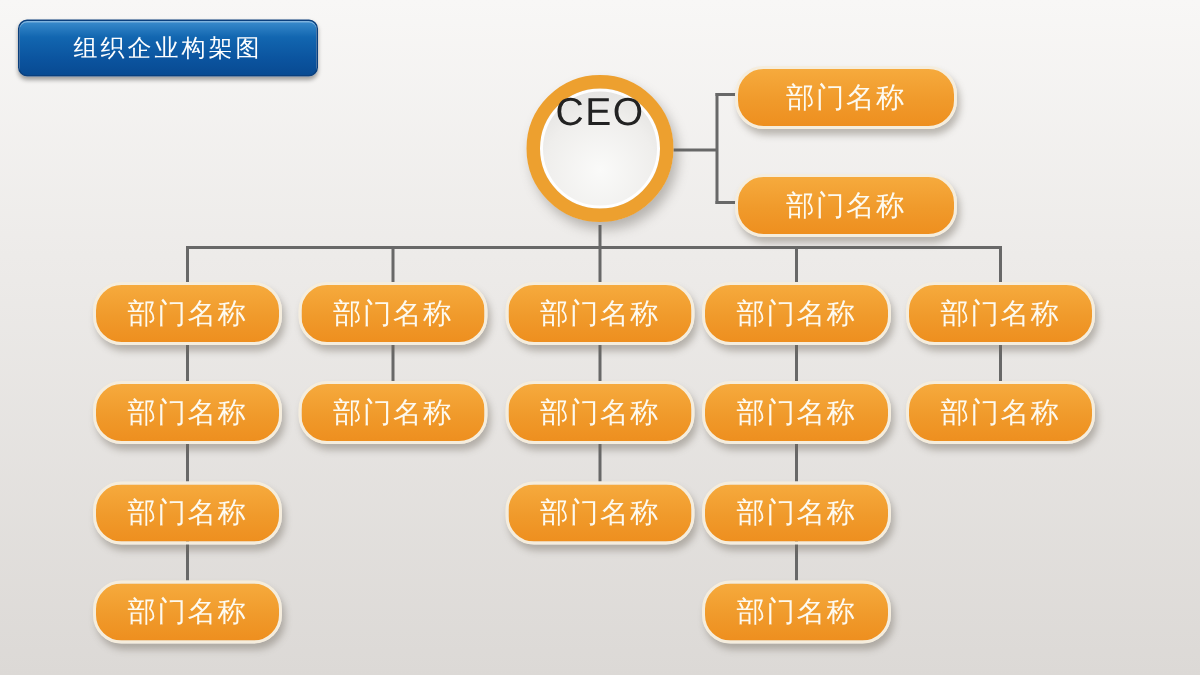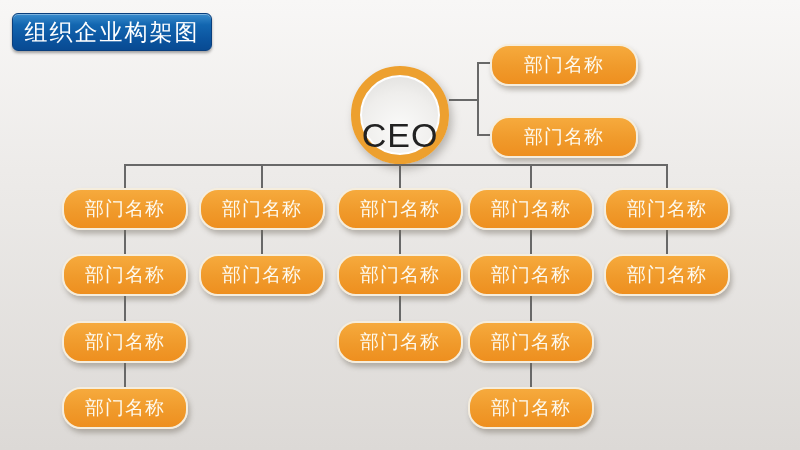--- a/index.html
+++ b/index.html
@@ -11,37 +11,37 @@
   .stage{position:absolute;inset:0;}
 
   
   .title-badge{
     position:absolute;left:12px;top:13px;width:198px;height:36px;
     border-radius:6px;
     background:linear-gradient(180deg,#3a8ccd 0%,#1266b0 30%,#0b549f 70%,#084a92 100%);
     border:1px solid #0a3f7d;
     box-shadow:0 2px 3px rgba(0,0,0,0.35), inset 0 1px 0 rgba(255,255,255,0.35);
     display:flex;align-items:center;justify-content:center;
-    color:#ffffff;font-size:23px;letter-spacing:2px;
+    color:#ffffff;font-size:16px;letter-spacing:2px;
   }
 
   
   .h-line,.v-line{position:absolute;background:#686868;}
   .h-line{height:2px;}
   .v-line{width:2px;}
 
   
   .ceo-circle{
-    position:absolute;left:351px;top:66px;width:98px;height:98px;
+    position:absolute;left:351px;top:50px;width:98px;height:98px;
     box-sizing:border-box;border-radius:50%;
     border:9px solid #eda02f;
     background:radial-gradient(circle at 50% 68%, #fafaf9 0%, #efeeec 55%, #e2e1df 85%, #d9d8d6 100%);
     box-shadow:3px 5px 8px rgba(100,95,88,0.40), inset 0 0 0 2px rgba(255,255,255,0.95);
-    display:flex;align-items:flex-end;justify-content:center;
-    color:#222222;font-size:34px;letter-spacing:1px;
+    display:flex;align-items:flex-start;justify-content:center;
+    color:#222222;font-size:26px;letter-spacing:1px;
   }
 
   
   .pill{
     position:absolute;box-sizing:border-box;height:42px;
     border-radius:19px;
     background:linear-gradient(180deg,#f6aa3d 0%,#f09a2b 55%,#ee8f1f 100%);
     border:2px solid #f5eddd;
     box-shadow:2px 4px 5px rgba(110,102,90,0.42);
     display:flex;align-items:center;justify-content:center;

